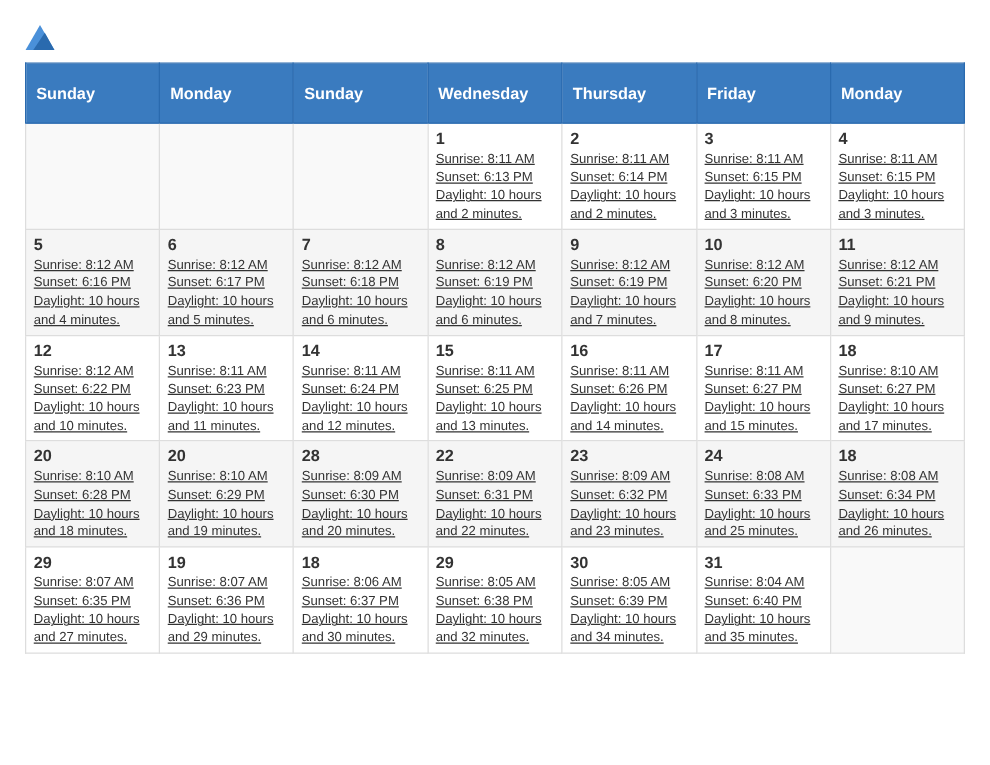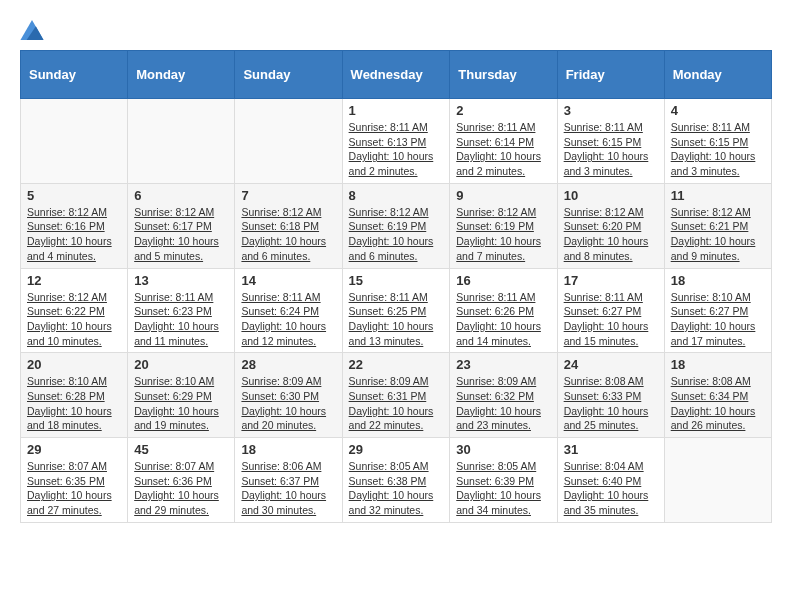--- a/index.html
+++ b/index.html
@@ -319,21 +319,21 @@
       </tr>
       <tr>
         <td>
           <span class="day-num">29</span>
           <div class="day-info" style="white-space: pre-line;">Sunrise: 8:07 AM
 Sunset: 6:35 PM
 Daylight: 10 hours
 and 27 minutes.</div>
         </td>
         <td>
-          <span class="day-num">45</span>
+          <span class="day-num">19</span>
           <div class="day-info" style="white-space: pre-line;">Sunrise: 8:07 AM
 Sunset: 6:36 PM
 Daylight: 10 hours
 and 29 minutes.</div>
         </td>
         <td>
           <span class="day-num">18</span>
           <div class="day-info" style="white-space: pre-line;">Sunrise: 8:06 AM
 Sunset: 6:37 PM
 Daylight: 10 hours

